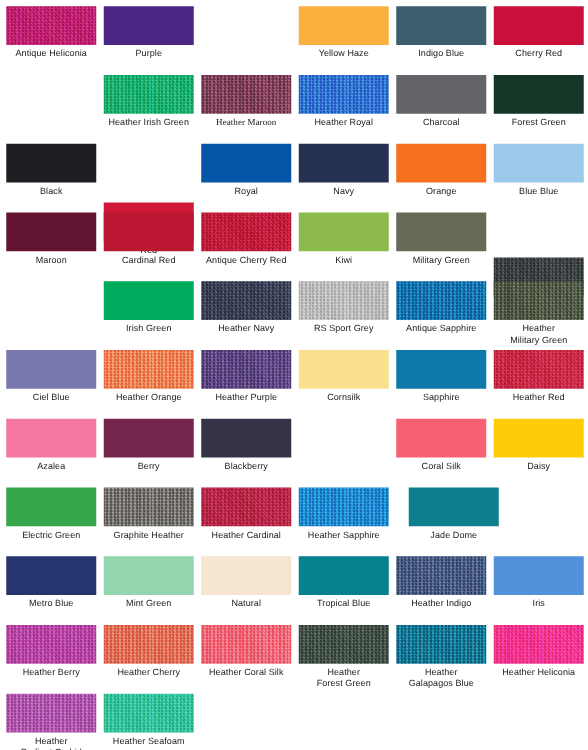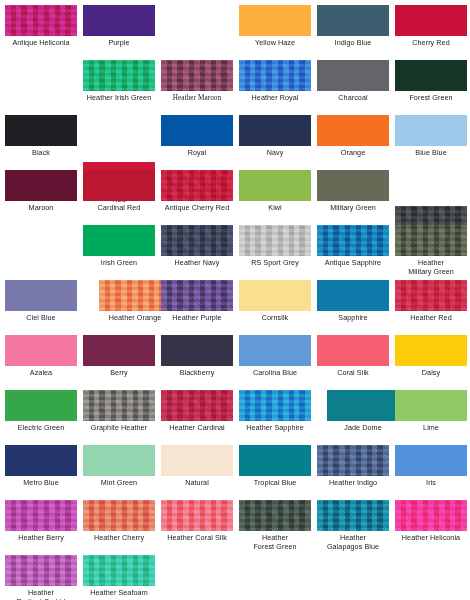--- a/index.html
+++ b/index.html
@@ -190,21 +190,21 @@
     <div class="swatch-cell" style="left: 392px; top: 225px;">
       <div class="swatch-chip heather" title="Heather
 Military Green" style="background: rgb(74, 83, 64); width: 72px; height: 31px;"></div>
       <div class="swatch-label">Heather
 Military Green</div>
     </div>
     <div class="swatch-cell" style="left: 2px; top: 280px;">
       <div class="swatch-chip" title="Ciel Blue" style="background: rgb(120, 120, 173); width: 72px; height: 31px;"></div>
       <div class="swatch-label">Ciel Blue</div>
     </div>
-    <div class="swatch-cell" style="left: 96px; top: 280px;">
+    <div class="swatch-cell" style="left: 80px; top: 280px;">
       <div class="swatch-chip heather" title="Heather Orange" style="background: rgb(244, 125, 78); width: 72px; height: 31px;"></div>
       <div class="swatch-label">Heather Orange</div>
     </div>
     <div class="swatch-cell" style="left: 158px; top: 280px;">
       <div class="swatch-chip heather" title="Heather Purple" style="background: rgb(88, 65, 127); width: 72px; height: 31px;"></div>
       <div class="swatch-label">Heather Purple</div>
     </div>
     <div class="swatch-cell" style="left: 236px; top: 280px;">
       <div class="swatch-chip" title="Cornsilk" style="background: rgb(250, 223, 142); width: 72px; height: 31px;"></div>
       <div class="swatch-label">Cornsilk</div>
@@ -222,24 +222,20 @@
       <div class="swatch-label">Azalea</div>
     </div>
     <div class="swatch-cell" style="left: 80px; top: 335px;">
       <div class="swatch-chip" title="Berry" style="background: rgb(118, 38, 77); width: 72px; height: 31px;"></div>
       <div class="swatch-label">Berry</div>
     </div>
     <div class="swatch-cell" style="left: 158px; top: 335px;">
       <div class="swatch-chip" title="Blackberry" style="background: rgb(54, 51, 73); width: 72px; height: 31px;"></div>
       <div class="swatch-label">Blackberry</div>
     </div>
-    <div class="swatch-cell" style="left: 236px; top: 335px;">
-      <div class="swatch-chip" title="Carolina Blue" style="background: rgb(98, 154, 215); width: 72px; height: 31px;"></div>
-      <div class="swatch-label">Carolina Blue</div>
-    </div>
     <div class="swatch-cell" style="left: 314px; top: 335px;">
       <div class="swatch-chip" title="Coral Silk" style="background: rgb(247, 95, 114); width: 72px; height: 31px;"></div>
       <div class="swatch-label">Coral Silk</div>
     </div>
     <div class="swatch-cell" style="left: 392px; top: 335px;">
       <div class="swatch-chip" title="Daisy" style="background: rgb(253, 203, 8); width: 72px; height: 31px;"></div>
       <div class="swatch-label">Daisy</div>
     </div>
     <div class="swatch-cell" style="left: 2px; top: 390px;">
       <div class="swatch-chip" title="Electric Green" style="background: rgb(53, 167, 74); width: 72px; height: 31px;"></div>
@@ -253,24 +249,20 @@
       <div class="swatch-chip heather" title="Heather Cardinal" style="background: rgb(184, 31, 66); width: 72px; height: 31px;"></div>
       <div class="swatch-label">Heather Cardinal</div>
     </div>
     <div class="swatch-cell" style="left: 236px; top: 390px;">
       <div class="swatch-chip heather" title="Heather Sapphire" style="background: rgb(23, 134, 209); width: 72px; height: 31px;"></div>
       <div class="swatch-label">Heather Sapphire</div>
     </div>
     <div class="swatch-cell" style="left: 324px; top: 390px;">
       <div class="swatch-chip" title="Jade Dome" style="background: rgb(13, 127, 140); width: 72px; height: 31px;"></div>
       <div class="swatch-label">Jade Dome</div>
-    </div>
-    <div class="swatch-cell" style="left: 392px; top: 390px;">
-      <div class="swatch-chip" title="Lime" style="background: rgb(143, 201, 99); width: 72px; height: 31px;"></div>
-      <div class="swatch-label">Lime</div>
     </div>
     <div class="swatch-cell" style="left: 2px; top: 445px;">
       <div class="swatch-chip" title="Metro Blue" style="background: rgb(37, 53, 110); width: 72px; height: 31px;"></div>
       <div class="swatch-label">Metro Blue</div>
     </div>
     <div class="swatch-cell" style="left: 80px; top: 445px;">
       <div class="swatch-chip" title="Mint Green" style="background: rgb(146, 213, 174); width: 72px; height: 31px;"></div>
       <div class="swatch-label">Mint Green</div>
     </div>
     <div class="swatch-cell" style="left: 158px; top: 445px;">

